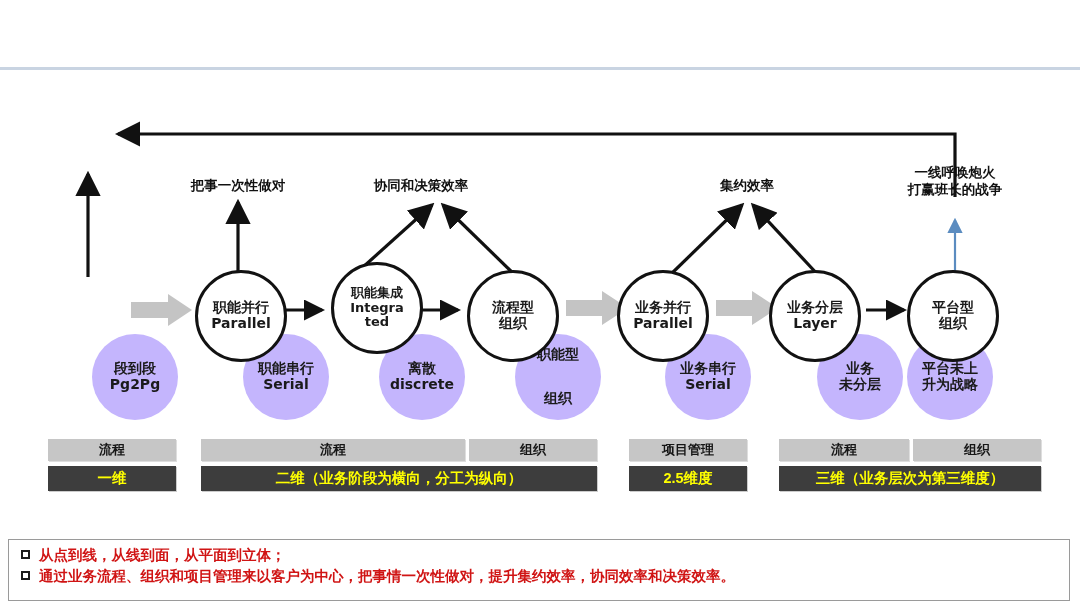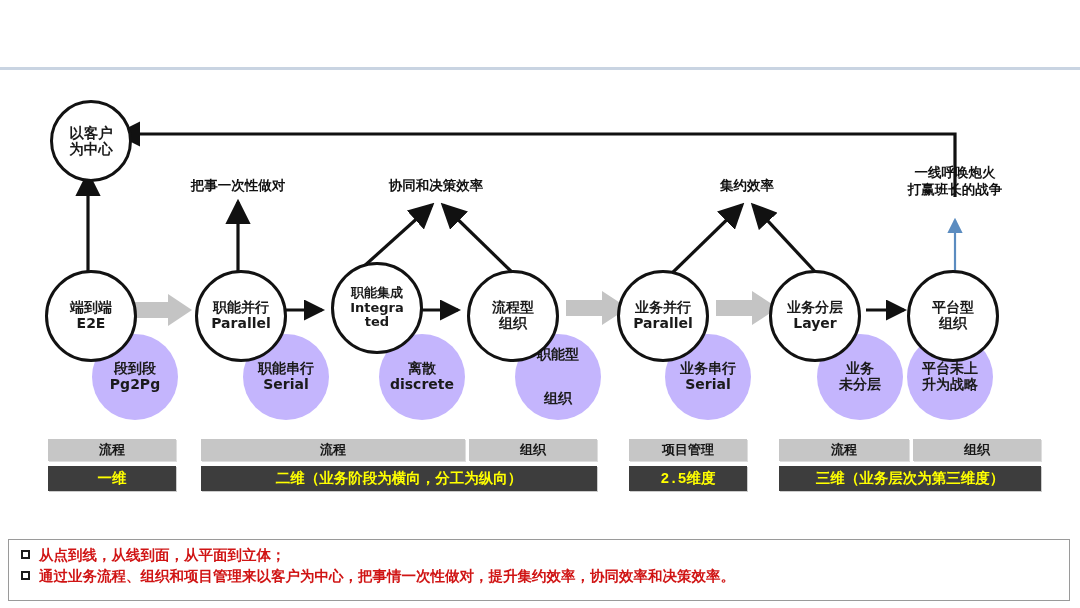--- a/index.html
+++ b/index.html
@@ -55,21 +55,21 @@
     display:flex;align-items:center;justify-content:center;
     font-size:13px;font-weight:bold;color:#161616;
     box-shadow:1px 1px 0 rgba(0,0,0,.13);
     font-family:"DejaVu Sans","Liberation Sans",sans-serif;
   }
   .bar-val{
     position:absolute;height:25px;background:#3d3d3d;
     display:flex;align-items:center;justify-content:center;
     font-size:14.5px;font-weight:bold;color:#ffff00;
     box-shadow:1px 1px 0 rgba(0,0,0,.2);
-    font-family:Liberation Mono, monospace;
+    font-family:Liberation Sans, sans-serif;
   }
 
   
   .note{
     position:absolute;left:8px;top:539px;width:1062px;height:62px;
     border:1px solid #9a9a9a;background:#ffffff;box-sizing:border-box;
     padding:7px 0 0 10px;
   }
   .note-row{display:flex;align-items:flex-start;margin-bottom:4px;}
   .bullet-sq{
@@ -149,46 +149,38 @@
         <line x1="284" y1="238" x2="322" y2="238" stroke="#111111" stroke-width="3" marker-end="url(#ahBlack)"></line>
       </g>
       <g>
         <line x1="420" y1="238" x2="458" y2="238" stroke="#111111" stroke-width="3" marker-end="url(#ahBlack)"></line>
       </g>
       <g>
         <line x1="866" y1="238" x2="904" y2="238" stroke="#111111" stroke-width="3" marker-end="url(#ahBlack)"></line>
       </g>
     </svg>
 
-    <div class="node white" style="left:50px;top:28px;width:76px;height:76px;font-size:14.5px;">
-      <span class="ln">以客户</span>
-      <span class="ln">为中心</span>
-    </div>
 
     <div class="flabel" style="left:158px;top:105px;width:160px;">
       <div>把事一次性做对</div>
     </div>
-    <div class="flabel" style="left:356px;top:105px;width:160px;">
+    <div class="flabel" style="left:341px;top:105px;width:160px;">
       <div>协同和决策效率</div>
     </div>
     <div class="flabel" style="left:697px;top:105px;width:100px;">
       <div>集约效率</div>
     </div>
     <div class="flabel" style="left:875px;top:92px;width:160px;">
       <div>一线呼唤炮火</div>
       <div>打赢班长的战争</div>
     </div>
 
     <div class="node gray" style="left:92px;top:262px;width:86px;height:86px;font-size:14px;">
       <span class="ln">段到段</span>
       <span class="ln">Pg2Pg</span>
-    </div>
-    <div class="node white" style="left:45px;top:198px;width:86px;height:86px;font-size:14px;">
-      <span class="ln">端到端</span>
-      <span class="ln">E2E</span>
     </div>
 
     <div class="node gray" style="left:243px;top:262px;width:86px;height:86px;font-size:14px;">
       <span class="ln">职能串行</span>
       <span class="ln">Serial</span>
     </div>
     <div class="node white" style="left:195px;top:198px;width:86px;height:86px;font-size:14px;">
       <span class="ln">职能并行</span>
       <span class="ln">Parallel</span>
     </div>

